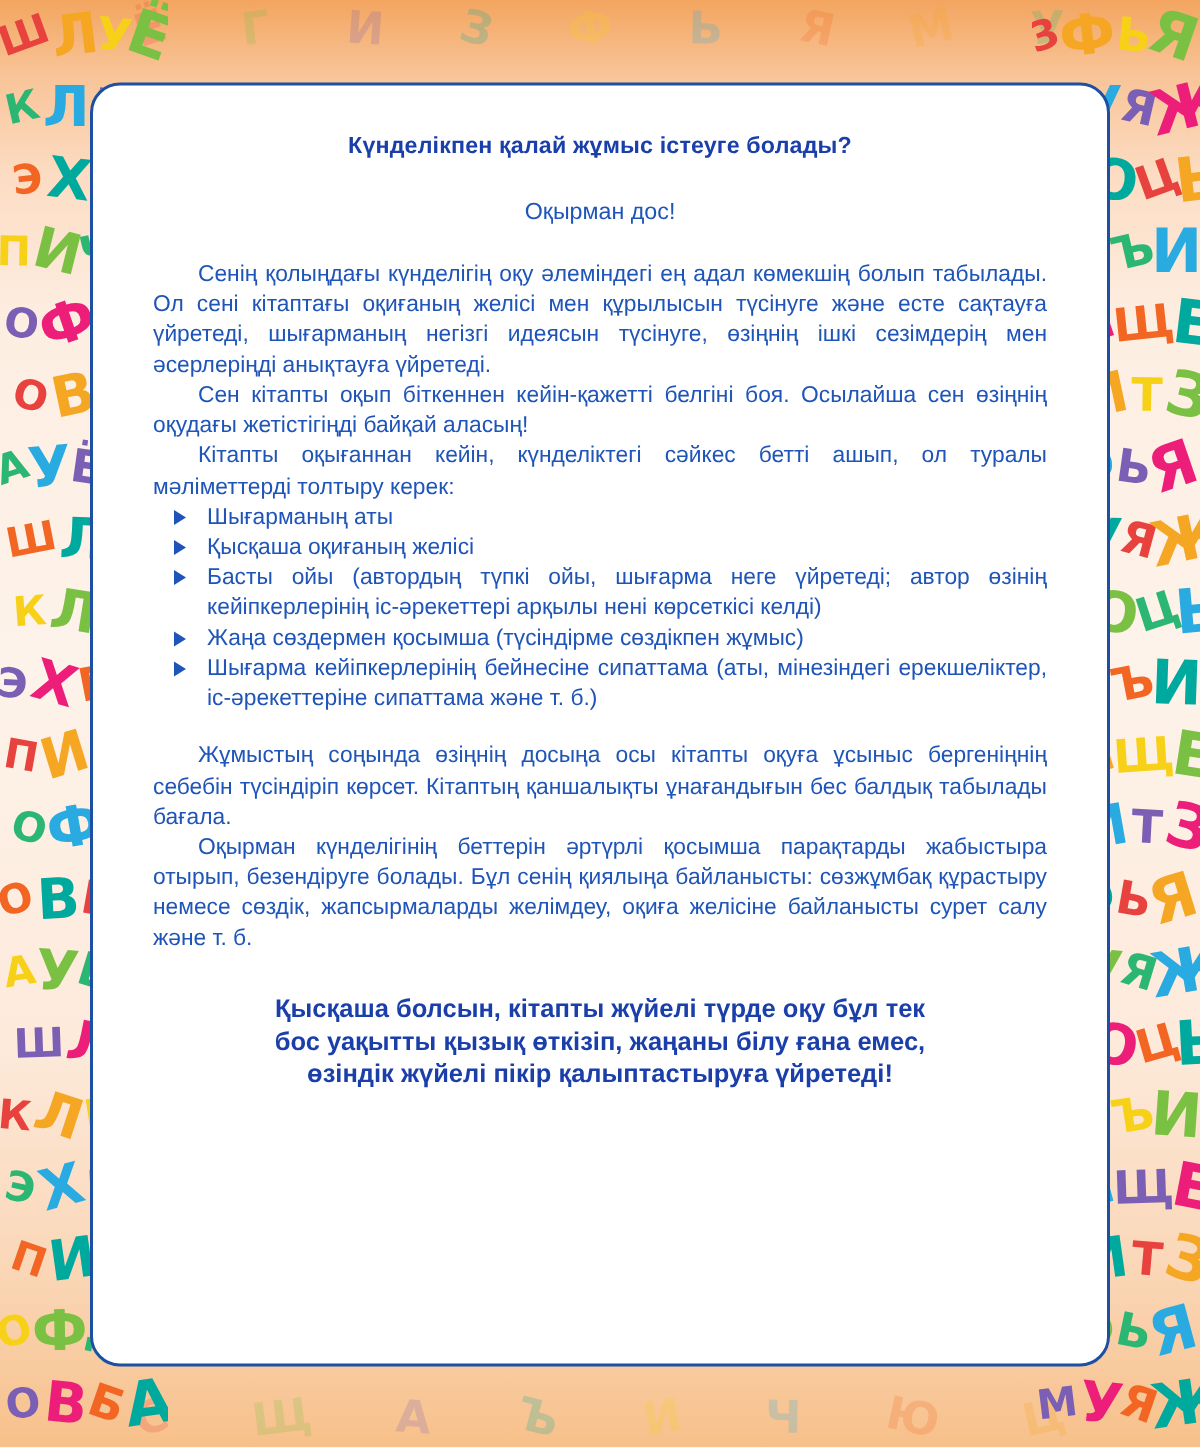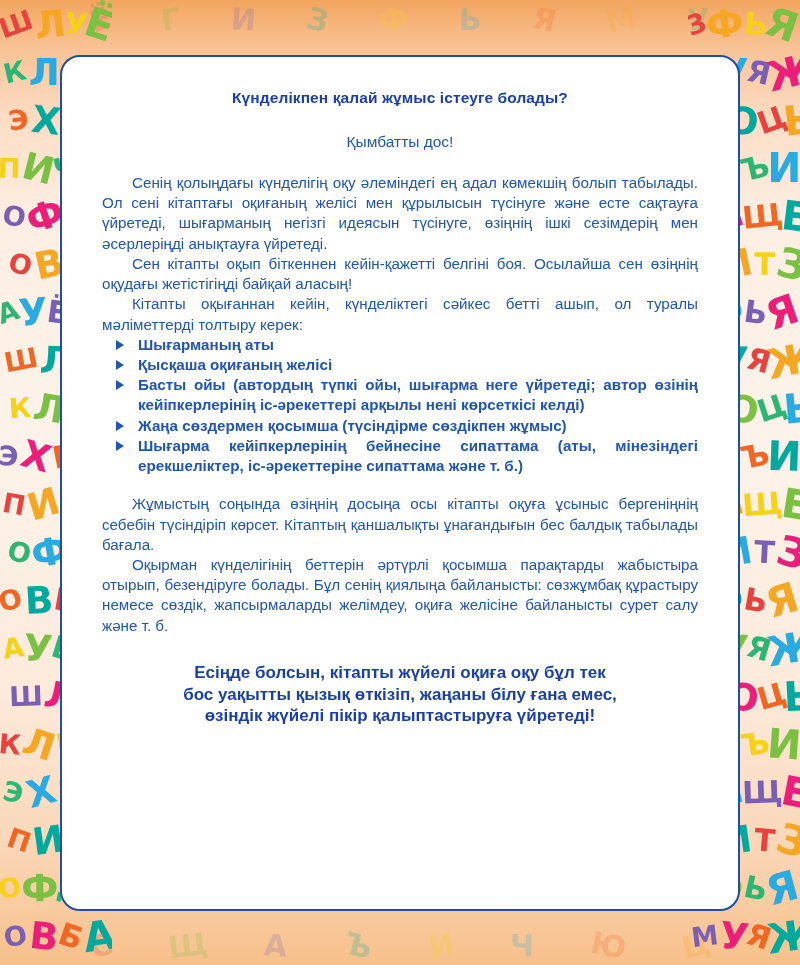--- a/index.html
+++ b/index.html
@@ -132,21 +132,20 @@
   p.para {
     text-align: justify;
     text-indent: 30px;
     margin-bottom: 0;
   }
 
   ul.check-list {
     list-style: none;
     margin: 0;
     padding: 0;
-    font-weight: bold;
   }
   ul.check-list li {
     position: relative;
     padding-left: 36px;
     text-align: justify;
     margin: 0;
   }
   ul.check-list li .tri {
     position: absolute;
     left: 14px;
@@ -443,21 +442,21 @@
         <span style="color: rgb(237, 30, 121); transform: rotate(6deg) scale(1.1);">У</span>
         <span style="color: rgb(242, 101, 34); transform: rotate(19deg) scale(0.9);">Я</span>
         <span style="color: rgb(0, 169, 157); transform: rotate(-8deg) scale(1.2);">Ж</span>
       </div>
     </div>
 
   <div class="panel">
 
     <div class="doc-title">Күнделікпен қалай жұмыс істеуге болады?</div>
 
-    <div class="greeting">Қымбатты дос!</div>
+    <div class="greeting">Оқырман дос!</div>
 
     <div class="body-text">
 
       <p class="para">Сенің қолыңдағы күнделігің оқу әлеміндегі ең адал көмекшің болып табылады. Ол сені кітаптағы оқиғаның желісі мен құрылысын түсінуге және есте сақтауға үйретеді, шығарманың негізгі идеясын түсінуге, өзіңнің ішкі сезімдерің мен әсерлеріңді анықтауға үйретеді.</p>
       <p class="para">Сен кітапты оқып біткеннен кейін-қажетті белгіні боя. Осылайша сен өзіңнің оқудағы жетістігіңді байқай аласың!</p>
       <p class="para">Кітапты оқығаннан кейін, күнделіктегі сәйкес бетті ашып, ол туралы мәліметтерді толтыру керек:</p>
 
       <ul class="check-list">
         <li><span class="tri"></span><span>Шығарманың аты</span></li>
         <li><span class="tri"></span><span>Қысқаша оқиғаның желісі</span></li>
@@ -466,19 +465,19 @@
         <li><span class="tri"></span><span>Шығарма кейіпкерлерінің бейнесіне сипаттама (аты, мінезіндегі ерекшеліктер, іс-әрекеттеріне сипаттама және т. б.)</span></li>
       </ul>
 
       <div class="spacer"></div>
 
       <p class="para">Жұмыстың соңында өзіңнің досыңа осы кітапты оқуға ұсыныс бергеніңнің себебін түсіндіріп көрсет. Кітаптың қаншалықты ұнағандығын бес балдық табылады бағала.</p>
       <p class="para">Оқырман күнделігінің беттерін әртүрлі қосымша парақтарды жабыстыра отырып, безендіруге болады. Бұл сенің қиялыңа байланысты: сөзжұмбақ құрастыру немесе сөздік, жапсырмаларды желімдеу, оқиға желісіне байланысты сурет салу және т. б.</p>
     </div>
 
     <div class="closing">
-      <div>Есіңде болсын, кітапты жүйелі оқиға оқу бұл тек</div>
+      <div>Қысқаша болсын, кітапты жүйелі түрде оқу бұл тек</div>
       <div>бос уақытты қызық өткізіп, жаңаны білу ғана емес,</div>
       <div>өзіндік жүйелі пікір қалыптастыруға үйретеді!</div>
     </div>
 
   </div>
 </div>
 
 </body></html>

